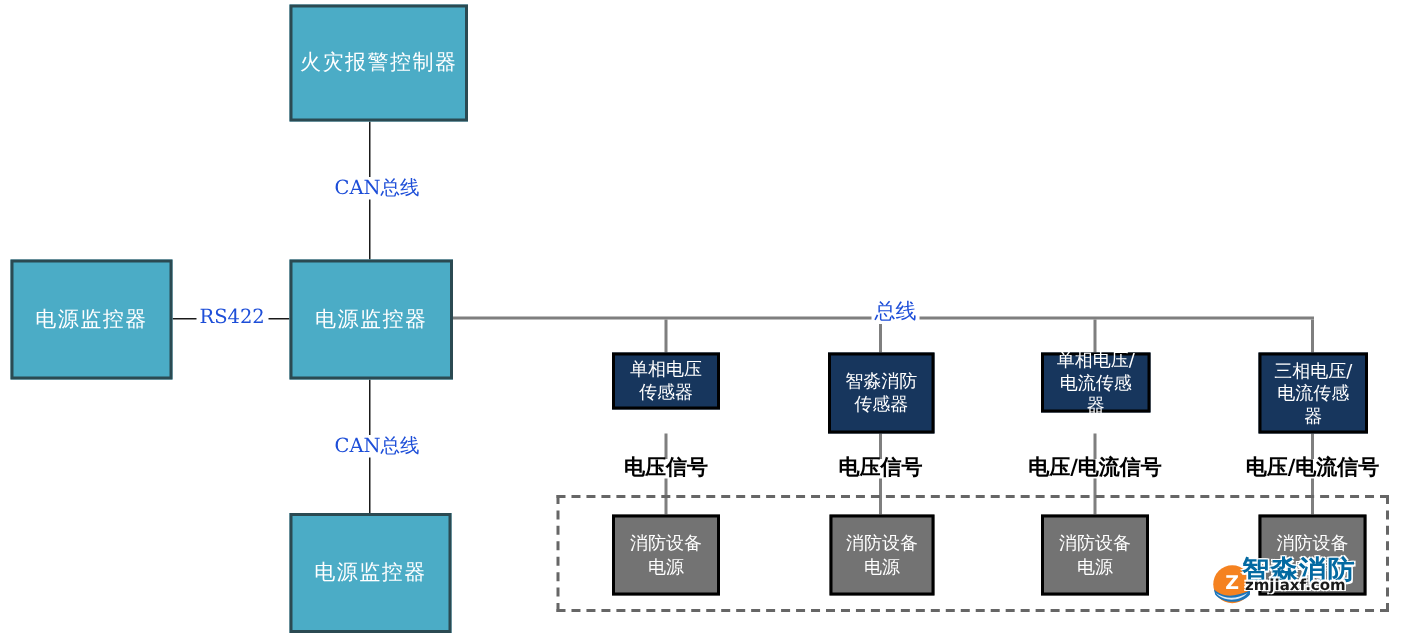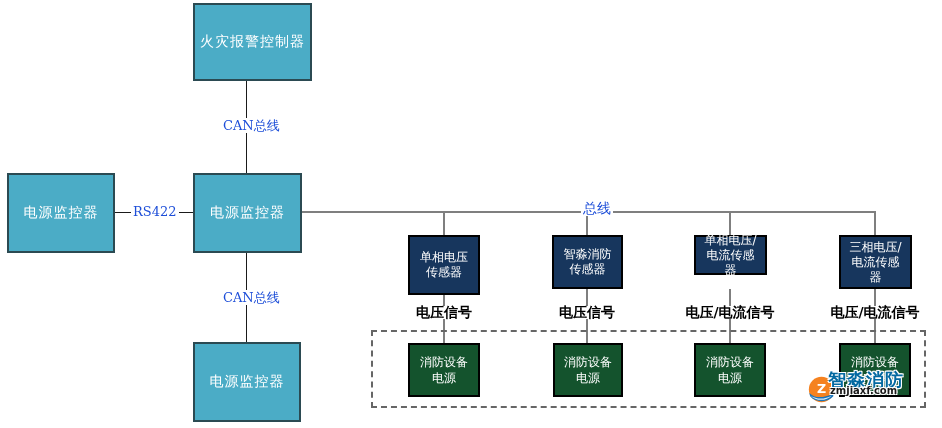--- a/index.html
+++ b/index.html
@@ -6,21 +6,21 @@
   .canvas{
     position:relative;width:942px;height:428px;background:#fff;overflow:hidden;
     font-family:"DejaVu Sans",sans-serif;
   }
   .box{
     position:absolute;display:flex;flex-direction:column;align-items:center;justify-content:center;
     text-align:center;color:#fff;box-sizing:border-box;
   }
   .teal{background:#4BACC6;border:2px solid #2b4a52;font-size:14px;letter-spacing:1px;}
   .navy{background:#17365D;border:2px solid #000;font-size:12px;line-height:15px;}
-  .red{background:#14532d;border:2px solid #000;font-size:12px;line-height:16px;}
+  .red{background:#737373;border:2px solid #000;font-size:12px;line-height:16px;}
   .line{position:absolute;background:#1a1a1a;}
   .gline{position:absolute;background:#7f7f7f;}
   .lbl{
     position:absolute;background:#fff;color:#1d4ed8;font-family:"DejaVu Serif",serif;
     font-size:13px;white-space:nowrap;padding:0 2px;line-height:15px;
   }
   .signal{
     position:absolute;background:#fff;color:#000;font-size:14px;font-weight:bold;
     white-space:nowrap;transform:translateX(-50%);padding:0 1px;line-height:13px;
   }
@@ -77,21 +77,21 @@
 
   <div class="box teal" style="left:193px;top:342px;width:108px;height:80px;">
     <span>电源监控器</span>
   </div>
 
   <div class="lbl" style="left:221px;top:118px;">CAN总线</div>
   <div class="lbl" style="left:221px;top:290px;">CAN总线</div>
   <div class="lbl" style="left:131px;top:204px;">RS422</div>
   <div class="lbl" style="left:581px;top:201px;font-size:14px;">总线</div>
 
-  <div class="box navy" style="left:408px;top:235px;width:72px;height:60px;">
+  <div class="box navy" style="left:408px;top:235px;width:72px;height:38px;">
     <span>单相电压</span>
     <span>传感器</span>
     <span></span>
   </div>
   <div class="box navy" style="left:552px;top:235px;width:71px;height:54px;">
     <span>智淼消防</span>
     <span>传感器</span>
     <span></span>
   </div>
   <div class="box navy" style="left:694px;top:235px;width:73px;height:40px;">

